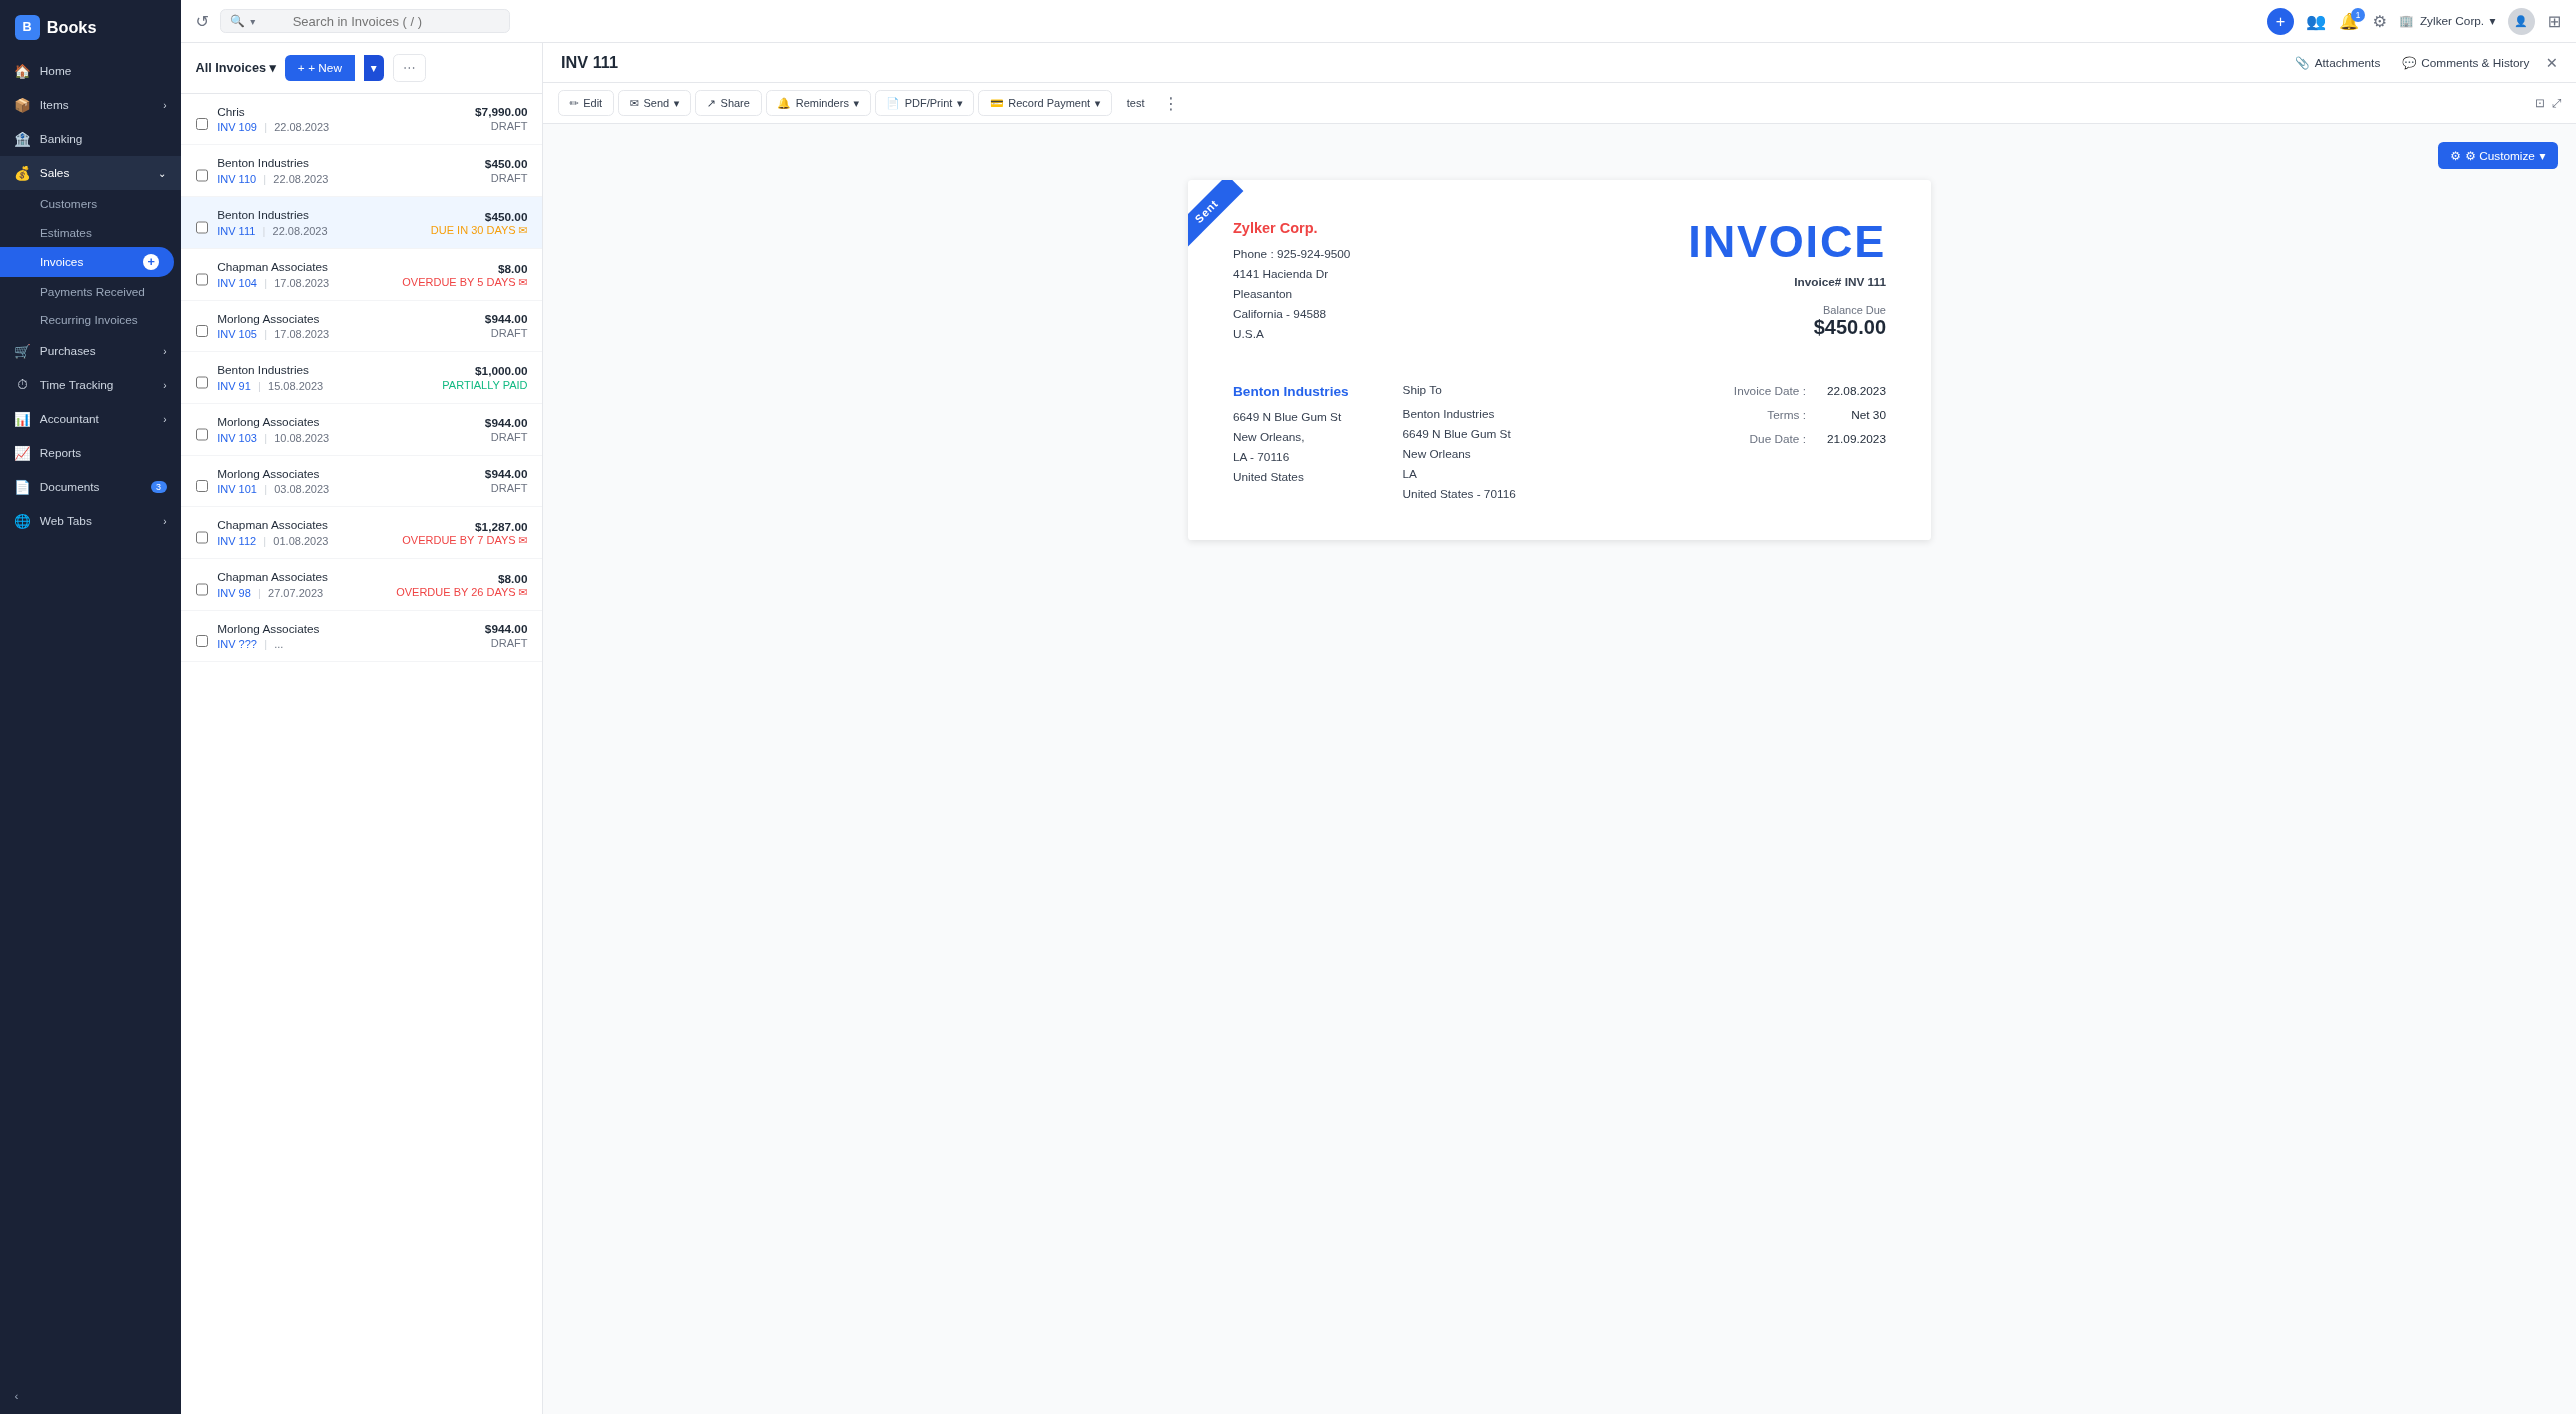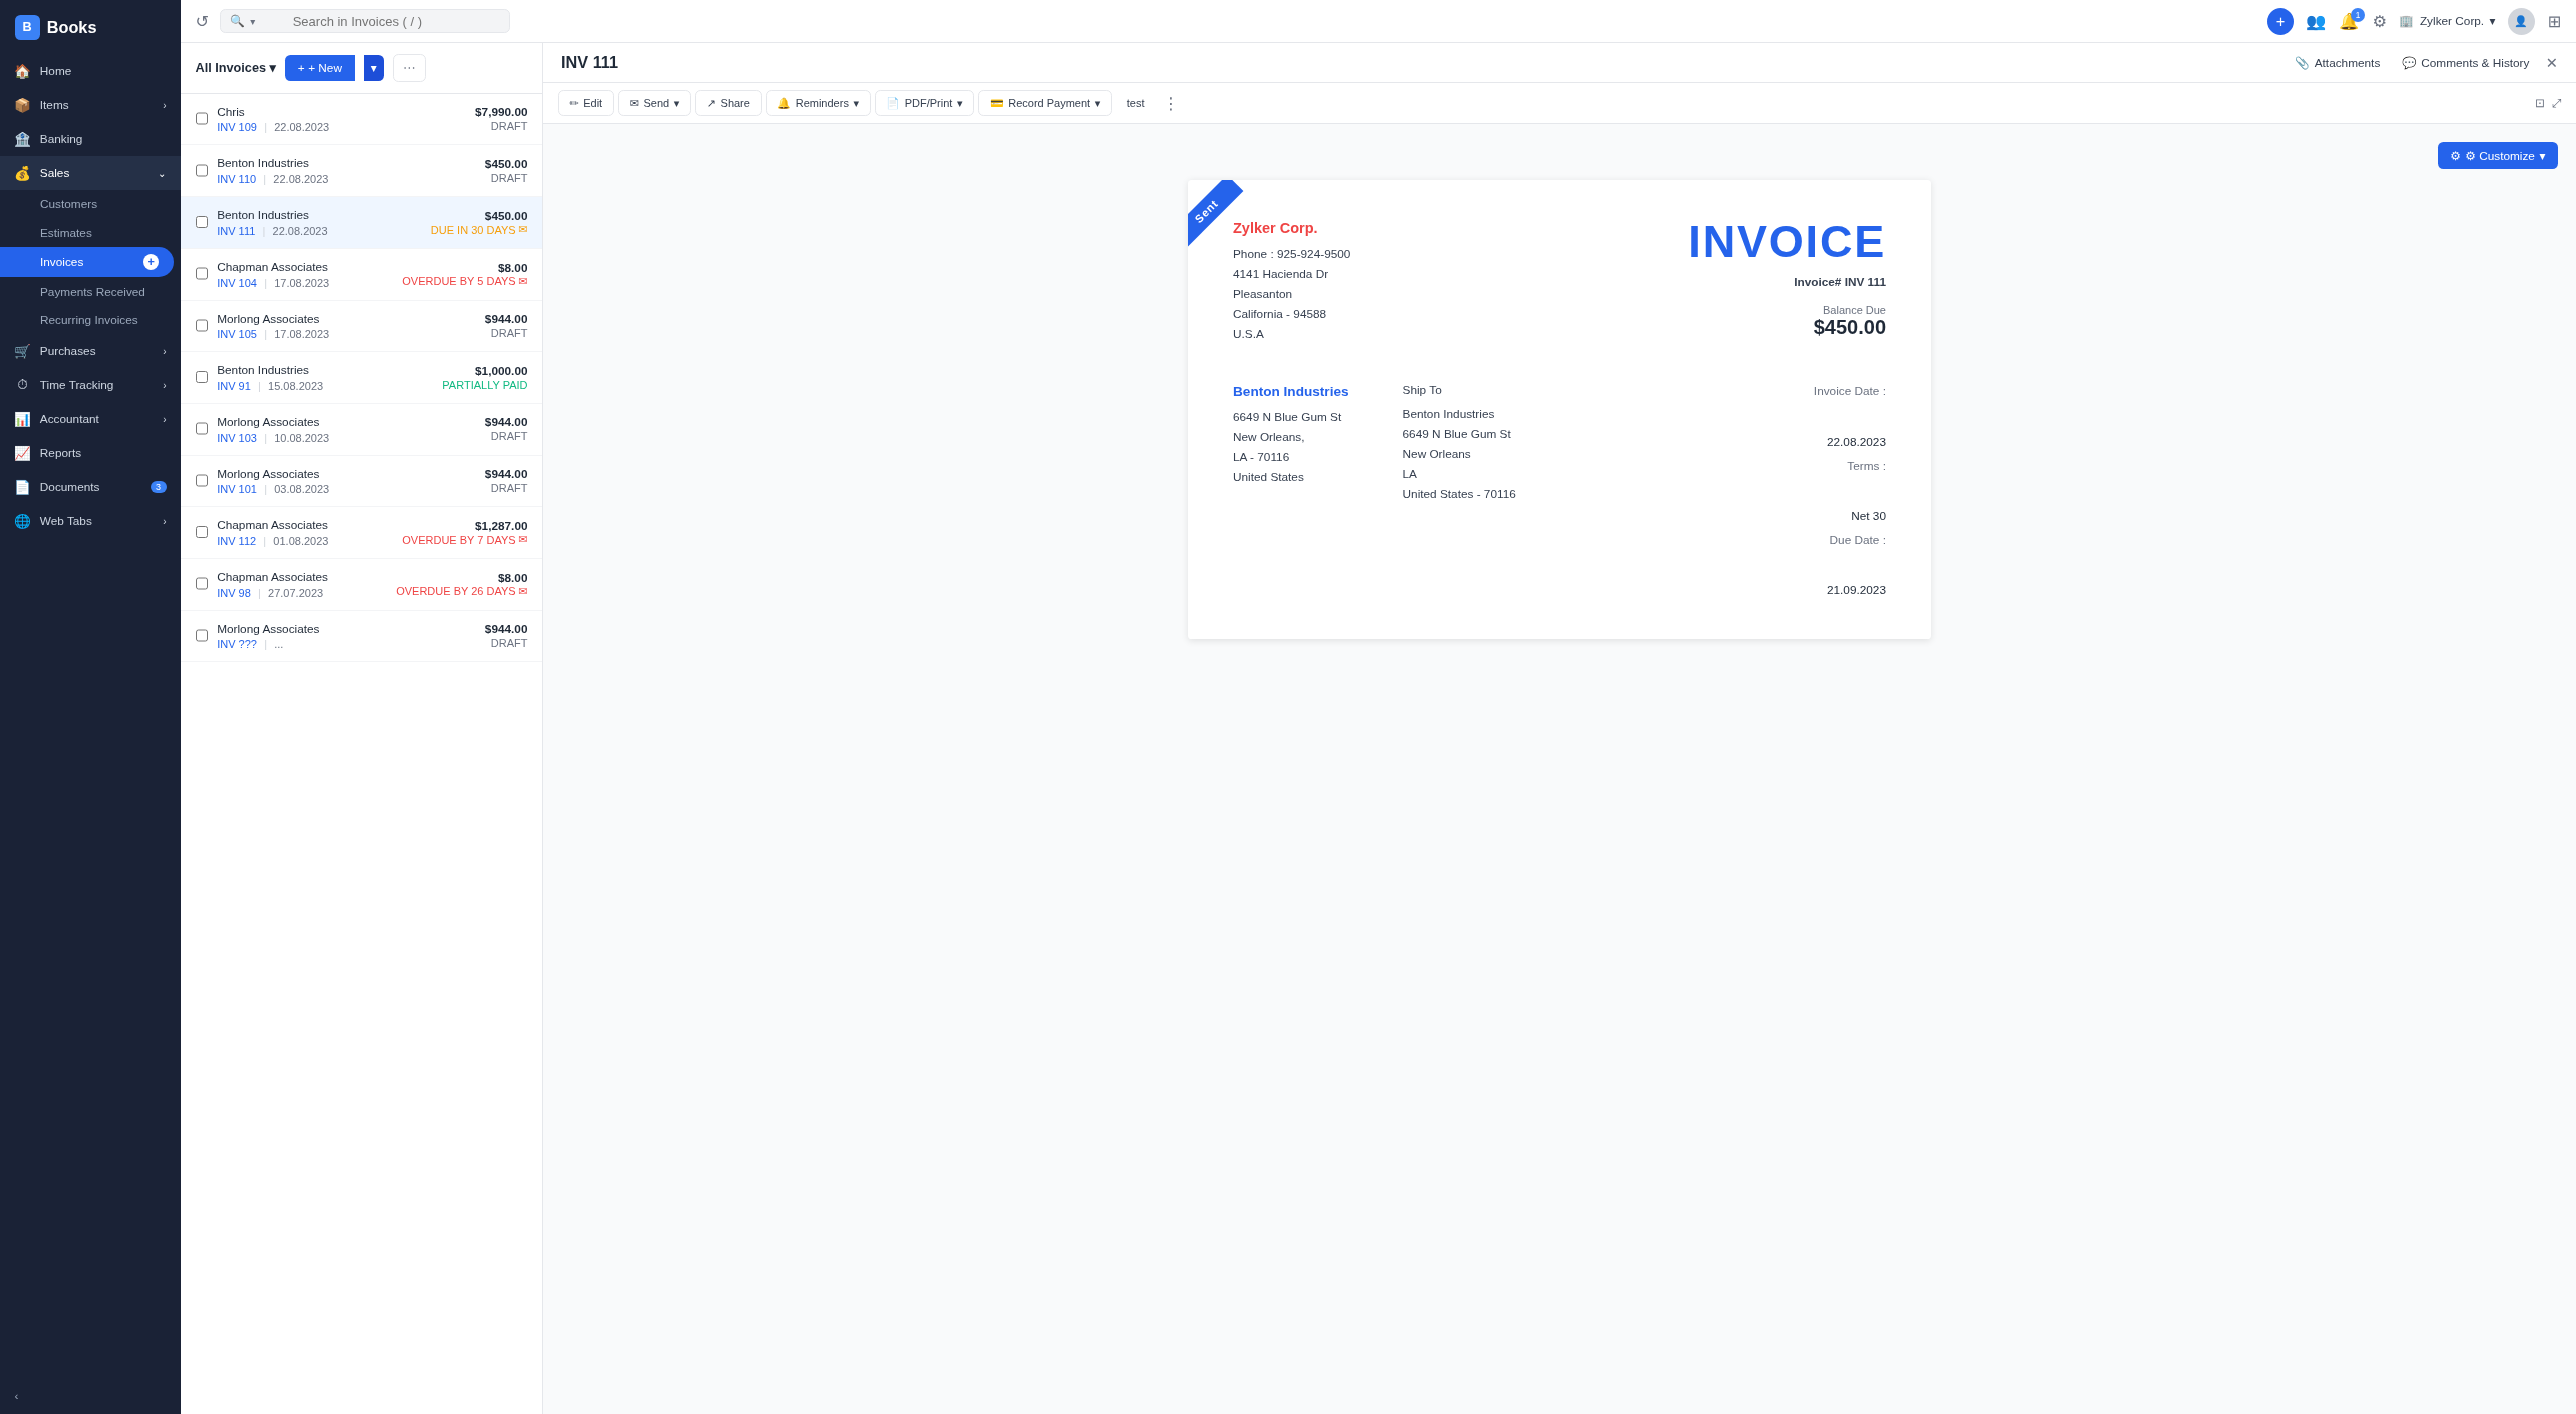--- a/index.html
+++ b/index.html
@@ -246,21 +246,21 @@
       color: #6b7280;
       cursor: pointer;
       font-size: 12.7px;
     }
     .invoice-items {
       overflow-y: auto;
       flex: 1;
     }
     .invoice-item {
       display: flex;
-      align-items: center;
+      align-items: flex-end;
       padding: 11px 14.5px;
       border-bottom: 0.9px solid #f3f4f6;
       cursor: pointer;
       gap: 9px;
     }
     .invoice-item.selected { background: #eff6ff; }
     .invoice-item-check {
       margin-top: 1.8px;
       flex-shrink: 0;
     }
@@ -492,22 +492,21 @@
     }
 
     .invoice-dates-block {
       text-align: right;
       font-size: 11.8px;
       line-height: 2;
     }
     .inv-date-row {
       display: flex;
       justify-content: flex-end;
-      gap: 27px;
-      flex-direction: column;
+      gap: 8px;
     }
     .inv-date-label {
       color: #6b7280;
       text-align: right;
     }
     .inv-date-value {
       color: #1f2937;
       min-width: 72px;
       text-align: right;
     }

